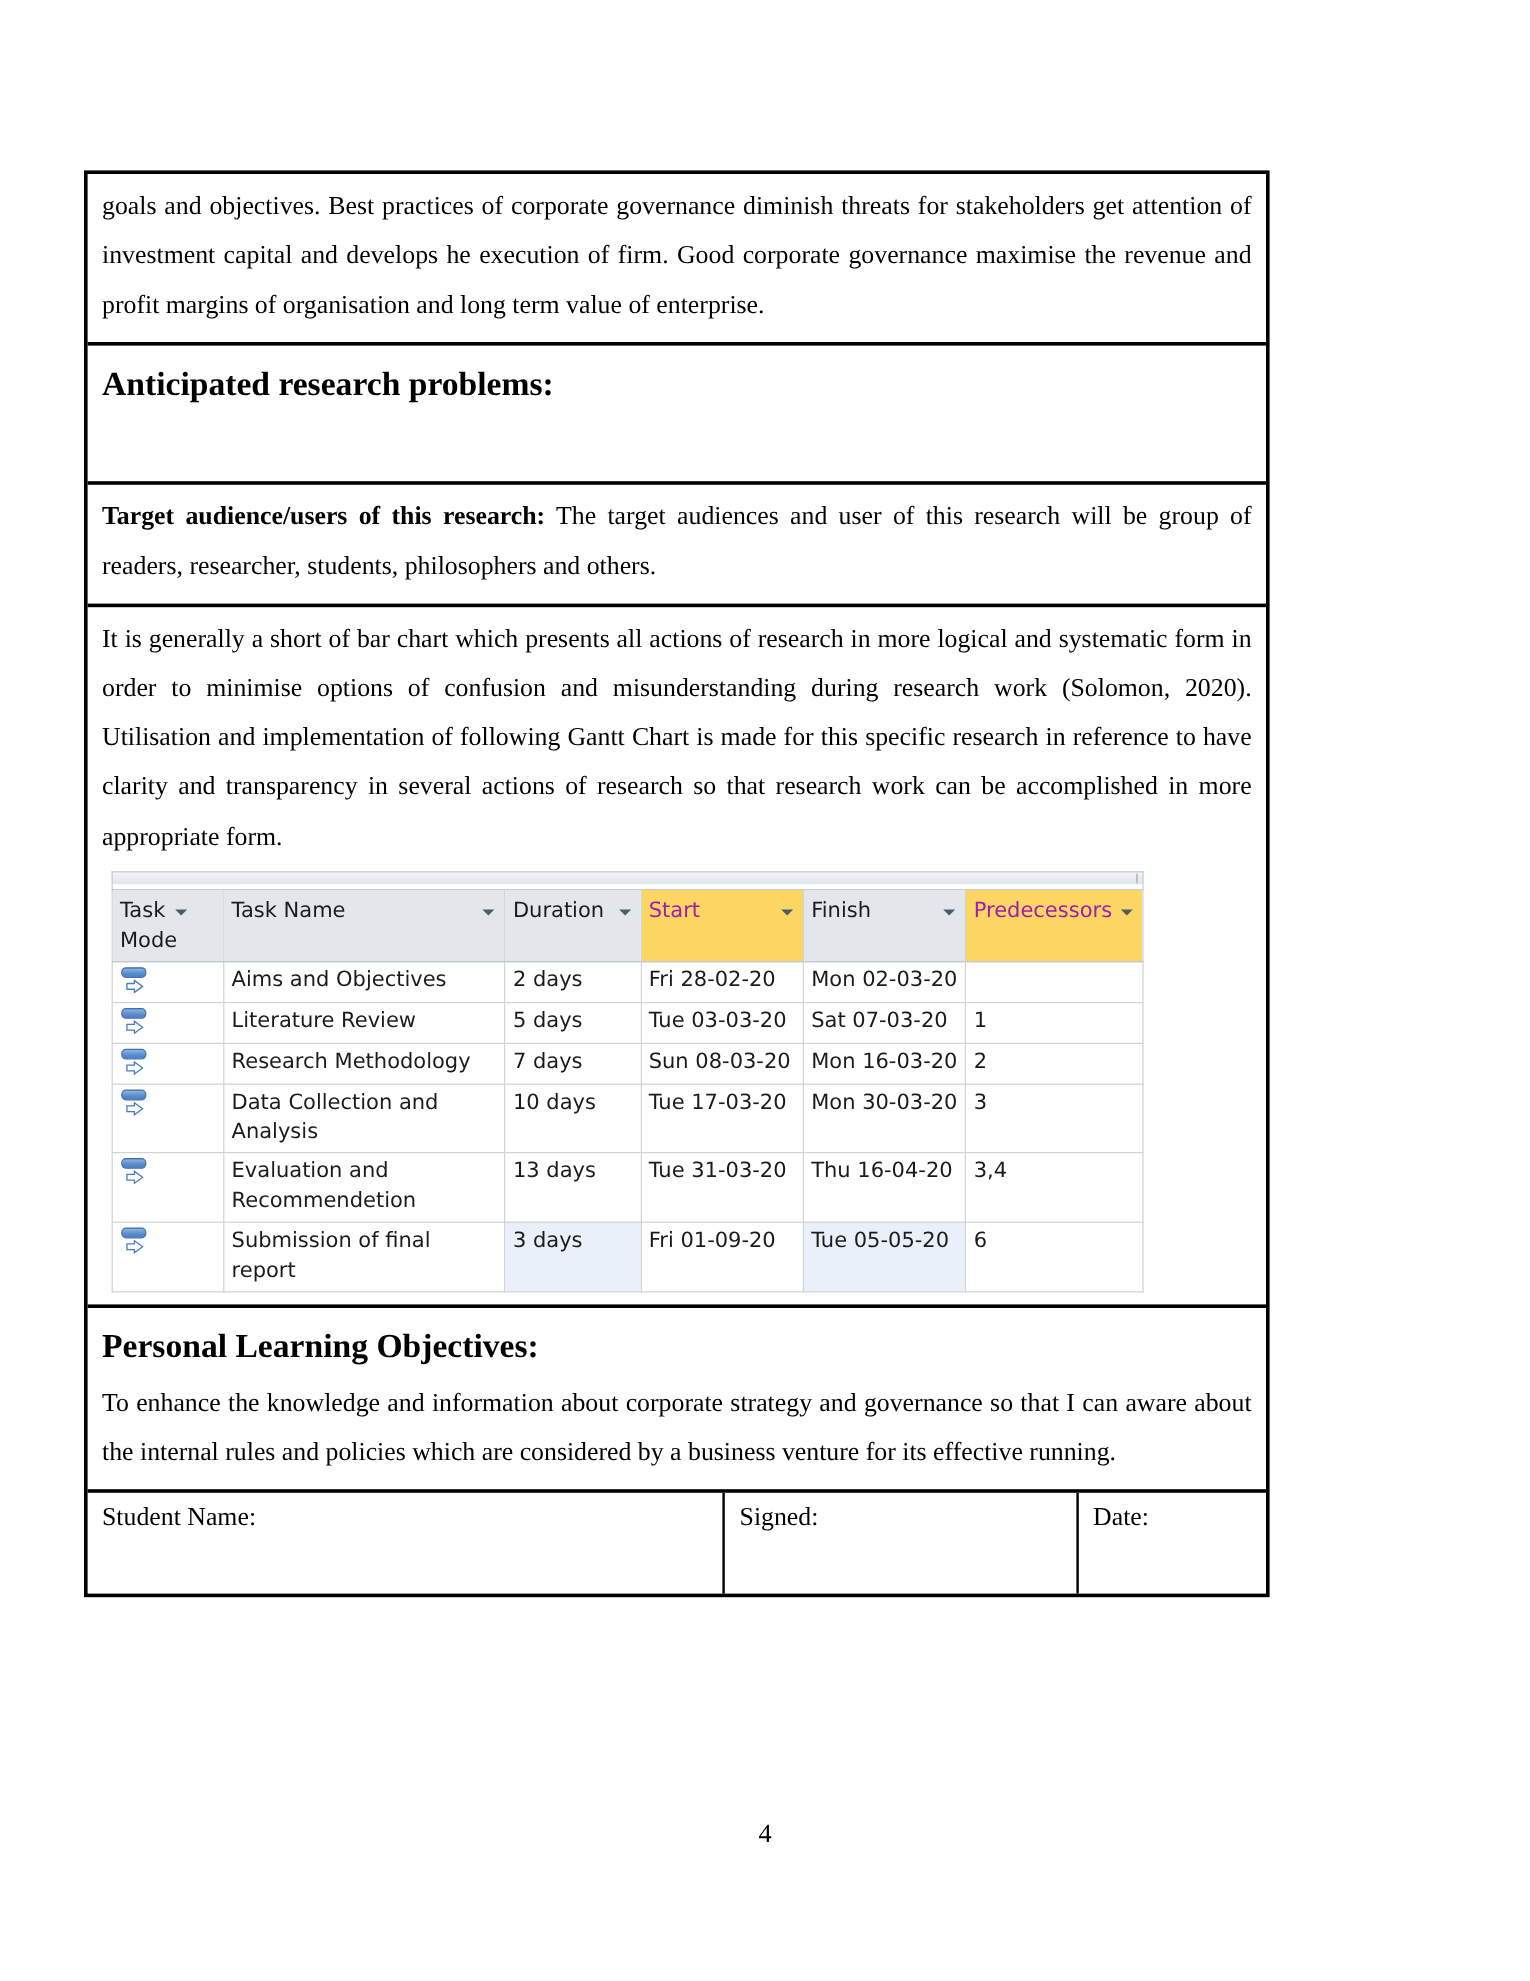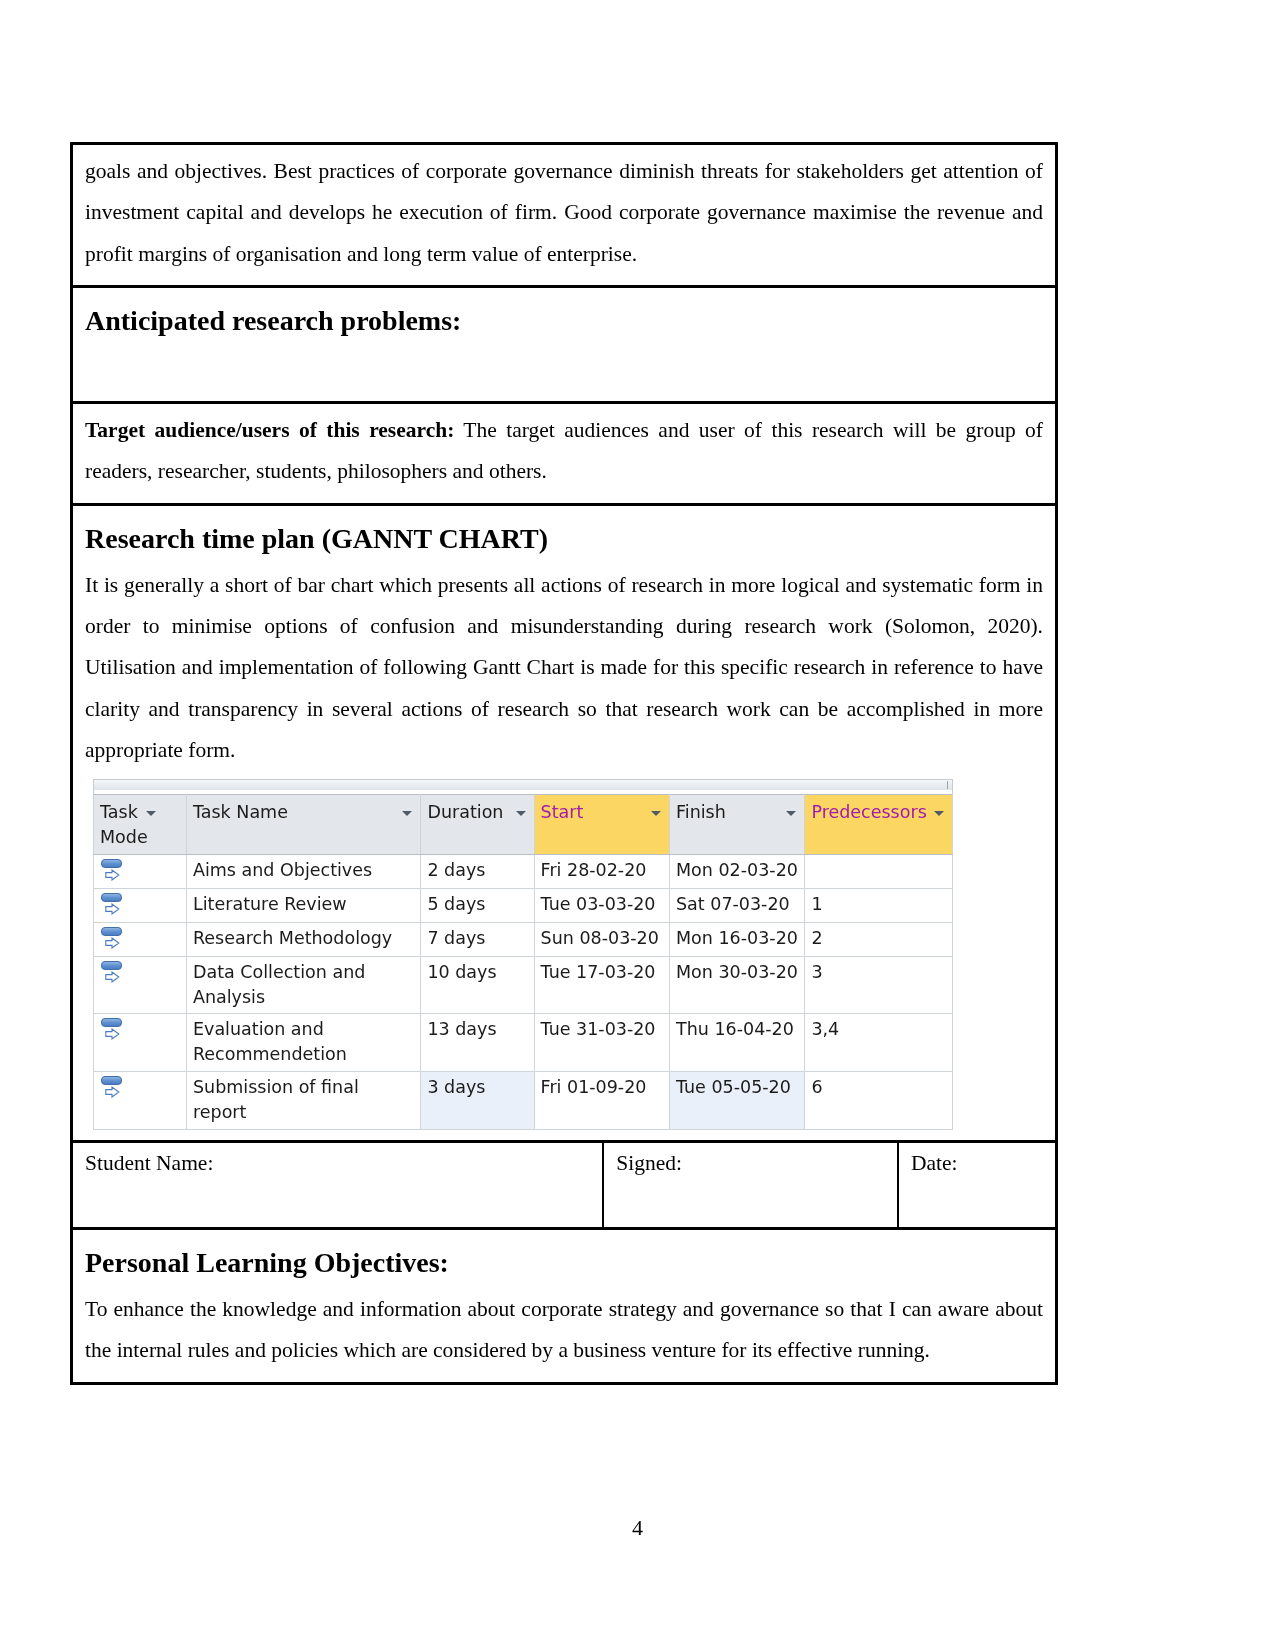--- a/index.html
+++ b/index.html
@@ -228,21 +228,20 @@
     </div>
 
     <div class="row">
       <div class="cell">
         <p class="para"><span class="inline-bold">Target audience/users of this research:</span><span> The target audiences and user of this research will be group of readers, researcher, students, philosophers and others.</span></p>
       </div>
     </div>
 
     <div class="row">
       <div class="cell">
-        <p class="bold-head">Research time plan (GANNT CHART)</p>
         <p class="para">It is generally a short of bar chart which presents all actions of research in more logical and systematic form in order to minimise options of confusion and misunderstanding during research work (Solomon, 2020). Utilisation and implementation of following Gantt Chart is made for this specific research in reference to have clarity and transparency in several actions of research so that research work can be accomplished in more appropriate form.</p>
 
         <div class="gantt-wrap">
           <div class="gantt-topbar">
             <div class="tick"></div>
           </div>
           <div class="gantt-gap"></div>
 
           <table class="gantt">
             <thead>
@@ -368,39 +367,39 @@
                 <td class="c-name">Submission of final report</td>
                 <td class="c-dur shade">3 days</td>
                 <td class="c-start">Fri 01-09-20</td>
                 <td class="c-fin shade">Tue 05-05-20</td>
                 <td class="c-pred">6</td>
               </tr>
 
             </tbody>
           </table>
         </div>
+      </div>
+    </div>
+
+    <div class="row">
+      <div class="cell">
+        <p class="bold-head">Personal Learning Objectives:</p>
+        <p class="para">To enhance the knowledge and information about corporate strategy and governance so that I can aware about the internal rules and policies which are considered by a business venture for its effective running.</p>
       </div>
     </div>
 
     <div class="row">
       <table class="sig-table">
         <tbody>
             <tr>
           <td class="sig-c1">Student Name:</td>
           <td class="sig-c2">Signed:</td>
           <td class="sig-c3">Date:</td>
         </tr>
       </tbody>
         </table>
     </div>
 
-    <div class="row">
-      <div class="cell">
-        <p class="bold-head">Personal Learning Objectives:</p>
-        <p class="para">To enhance the knowledge and information about corporate strategy and governance so that I can aware about the internal rules and policies which are considered by a business venture for its effective running.</p>
-      </div>
-    </div>
-
   </div>
 
   <div class="page-number">4</div>
 
 </div>
 
 </body></html>

